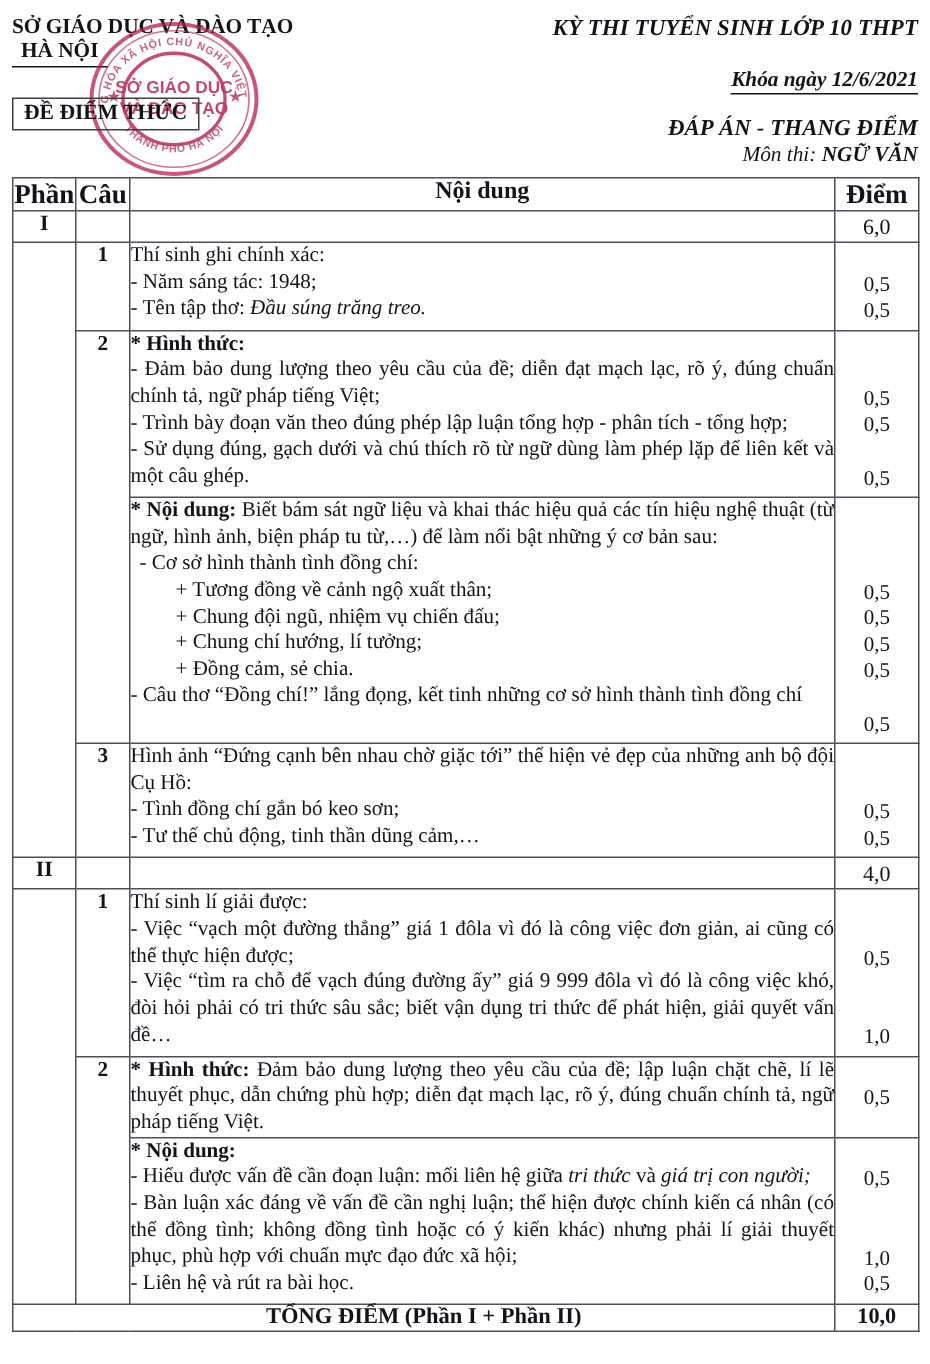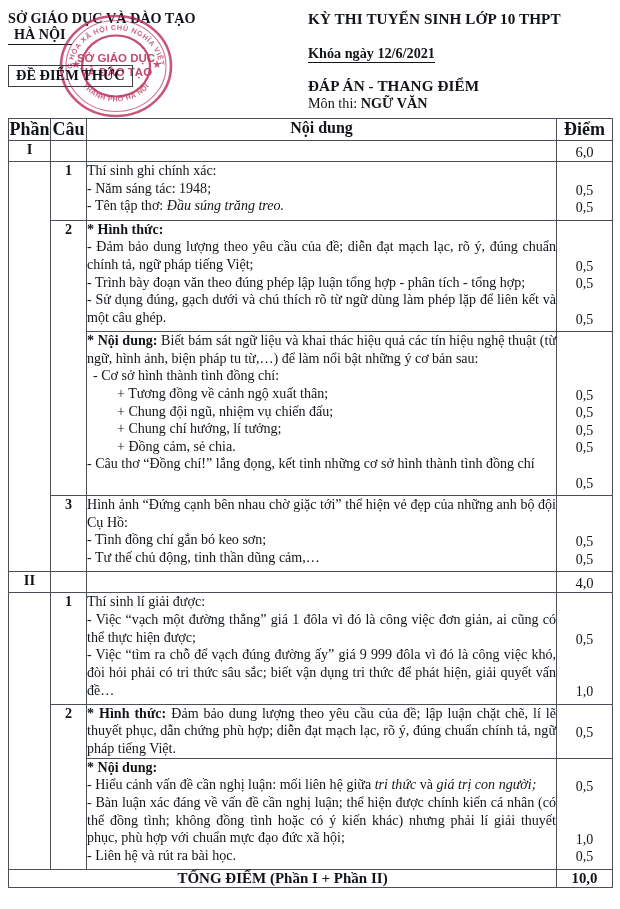--- a/index.html
+++ b/index.html
@@ -30,22 +30,23 @@
     height: 110px;
     position: relative;
   }
   .hdr-left {
     width: 300px;
     position: relative;
     padding-top: 4px;
   }
   .hdr-right {
     flex: 1;
-    text-align: left;
+    text-align: right;
     padding-top: 4px;
+    font-style: italic;
   }
   .ln {
     line-height: 1.16;
     white-space: nowrap;
   }
   .b { font-weight: bold; }
   .sz15 { font-size: 15.2px; letter-spacing: .1px; }
   .sz14 { font-size: 14.2px; }
 
   .underline-short {
@@ -353,21 +354,21 @@
           <div class="scorecol">
             <span class="blank">0,0</span>
             <span class="s">0,5</span>
           </div>
         </td>
       </tr>
 
       <tr>
         <td class="content">
           <div class="p"><span class="b">* Nội dung:</span></div>
-          <div class="p"><span>- Hiểu cảnh vấn đề cần nghị luận: mối liên hệ giữa </span><span class="it">tri thức</span><span> và </span><span class="it">giá trị con người;</span></div>
+          <div class="p"><span>- Hiểu được vấn đề cần đoạn luận: mối liên hệ giữa </span><span class="it">tri thức</span><span> và </span><span class="it">giá trị con người;</span></div>
           <div class="p">- Bàn luận xác đáng về vấn đề cần nghị luận; thể hiện được chính kiến cá nhân (có thể đồng tình; không đồng tình hoặc có ý kiến khác) nhưng phải lí giải thuyết phục, phù hợp với chuẩn mực đạo đức xã hội;</div>
           <div class="p">- Liên hệ và rút ra bài học.</div>
         </td>
         <td class="cell-diem">
           <div class="scorecol">
             <span class="blank">0,0</span>
             <span class="s">0,5</span>
             <span class="blank">0,0</span>
             <span class="blank">0,0</span>
             <span class="s">1,0</span>

